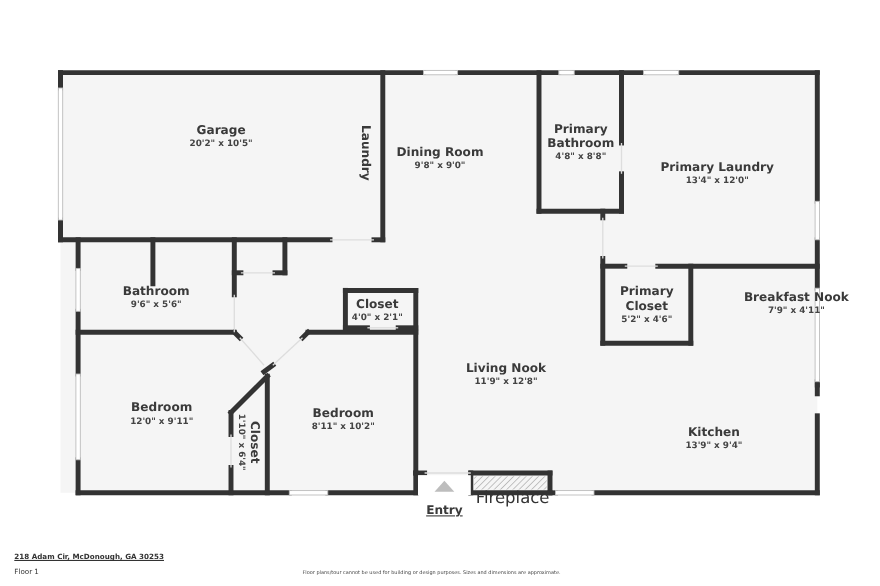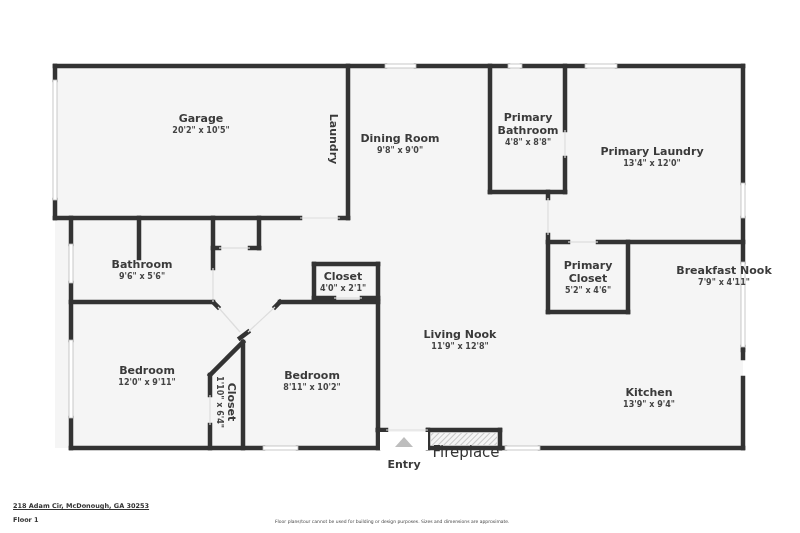--- a/index.html
+++ b/index.html
@@ -3,23 +3,23 @@
 <meta charset="utf-8">
 <style>
   html, body { margin:0; padding:0; background:#ffffff; }
   body { width:800px; height:533px; position:relative; overflow:hidden; font-family:"DejaVu Sans", sans-serif; }
   #plan { position:absolute; left:0; top:0; width:800px; height:533px; }
   .room-label { position:absolute; text-align:center; color:#3a3a3a; transform:translate(-50%,-50%); white-space:nowrap; }
   .room-name { font-size:11px; font-weight:bold; line-height:13px; display:block; }
   .room-dim { font-size:8px; font-weight:bold; line-height:11px; display:block; color:#444; }
   .vert { transform:translate(-50%,-50%) rotate(90deg); }
   .footer-addr { position:absolute; left:13px; top:502px; font-size:6.5px; font-weight:bold; color:#333;text-decoration:underline; }
-  .footer-floor { position:absolute; left:13px; top:516px; font-size:6.5px; font-weight:bold; color:#333; }
+  .footer-floor { position:absolute; left:13px; top:516px; font-size:6.5px; font-weight:normal; color:#333; }
   .footer-disclaimer { position:absolute; left:275px; top:519px; font-size:4.5px; color:#444; }
-  .entry-label { position:absolute; left:404px; top:464px; transform:translate(-50%,-50%); font-size:11px; font-weight:bold; color:#3a3a3a; }
+  .entry-label { position:absolute; left:404px; top:464px; transform:translate(-50%,-50%); font-size:11px; font-weight:bold; color:#3a3a3a;text-decoration:underline; }
   .fireplace-label { position:absolute; left:466px; top:452px; transform:translate(-50%,-50%); font-size:15px; font-weight:normal; color:#333; }
 </style>
 </head>
 <body>
 
 <svg id="plan" viewBox="0 0 800 533" xmlns="http://www.w3.org/2000/svg">
   <defs>
     <pattern id="hatch" width="4" height="4" patternUnits="userSpaceOnUse" patternTransform="rotate(45)">
       <rect width="4" height="4" fill="#f5f5f5"></rect>
       <line x1="0" y1="0" x2="0" y2="4" stroke="#999" stroke-width="1"></line>

